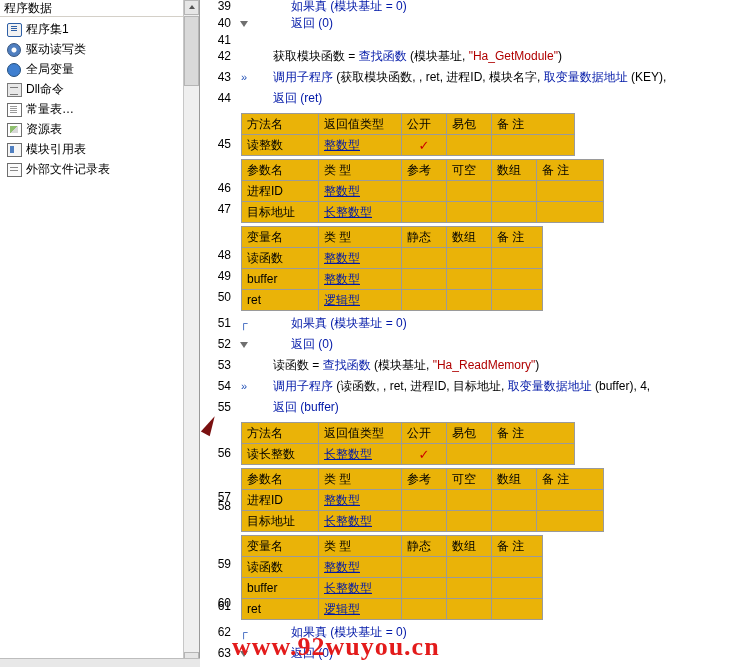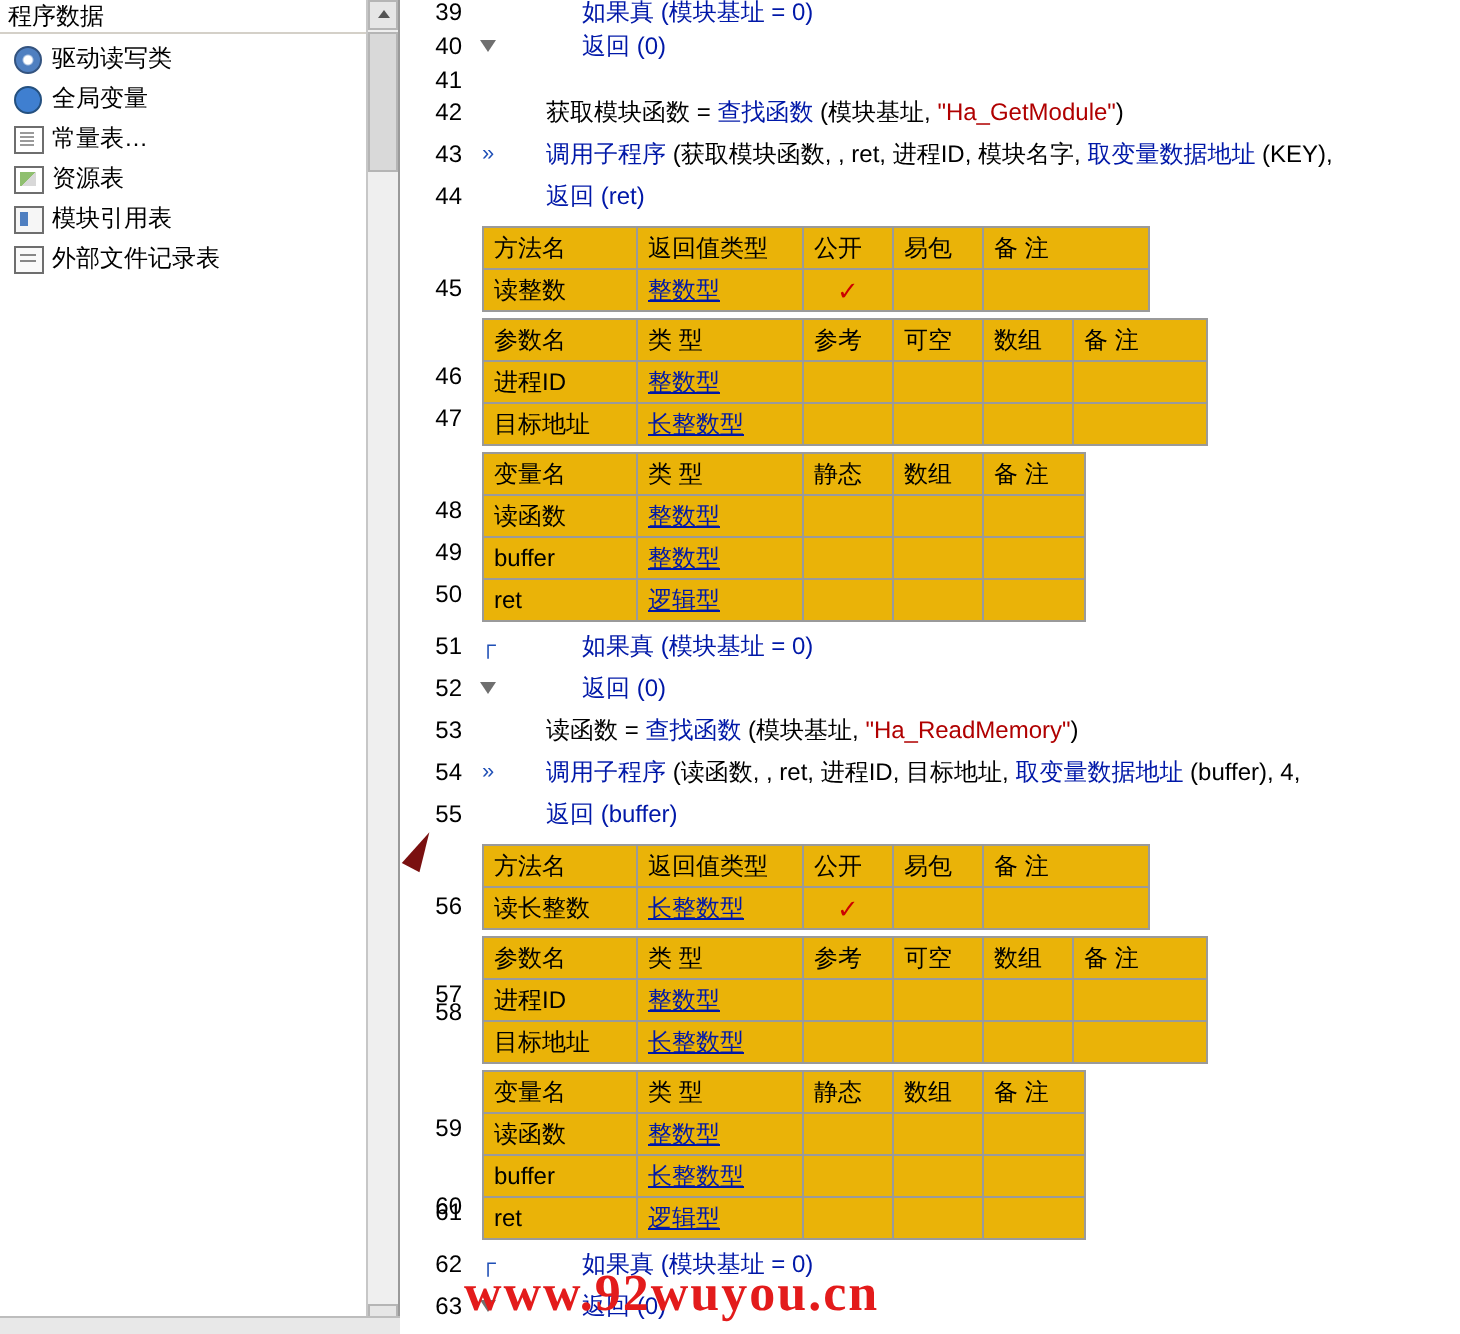--- a/index.html
+++ b/index.html
@@ -152,29 +152,41 @@
   }
 </style>
 </head>
 <body>
 
 <div id="left-panel">
   <div id="tree-header">程序数据</div>
   <ul class="tree-list">
     <li class="tree-item">
       <span class="tw-icon">
+          <span class="ic-base ic-book"></span>
+        </span>
+      <span class="tw-label">程序集1</span>
+    </li>
+    <li class="tree-item">
+      <span class="tw-icon">
           <span class="ic-base ic-disc"></span>
         </span>
       <span class="tw-label">驱动读写类</span>
     </li>
     <li class="tree-item">
       <span class="tw-icon">
           <span class="ic-base ic-globe"></span>
         </span>
       <span class="tw-label">全局变量</span>
+    </li>
+    <li class="tree-item">
+      <span class="tw-icon">
+          <span class="ic-base ic-dll"></span>
+        </span>
+      <span class="tw-label">Dll命令</span>
     </li>
     <li class="tree-item">
       <span class="tw-icon">
           <span class="ic-base ic-page"></span>
         </span>
       <span class="tw-label">常量表…</span>
     </li>
     <li class="tree-item">
       <span class="tw-icon">
           <span class="ic-base ic-res"></span>

